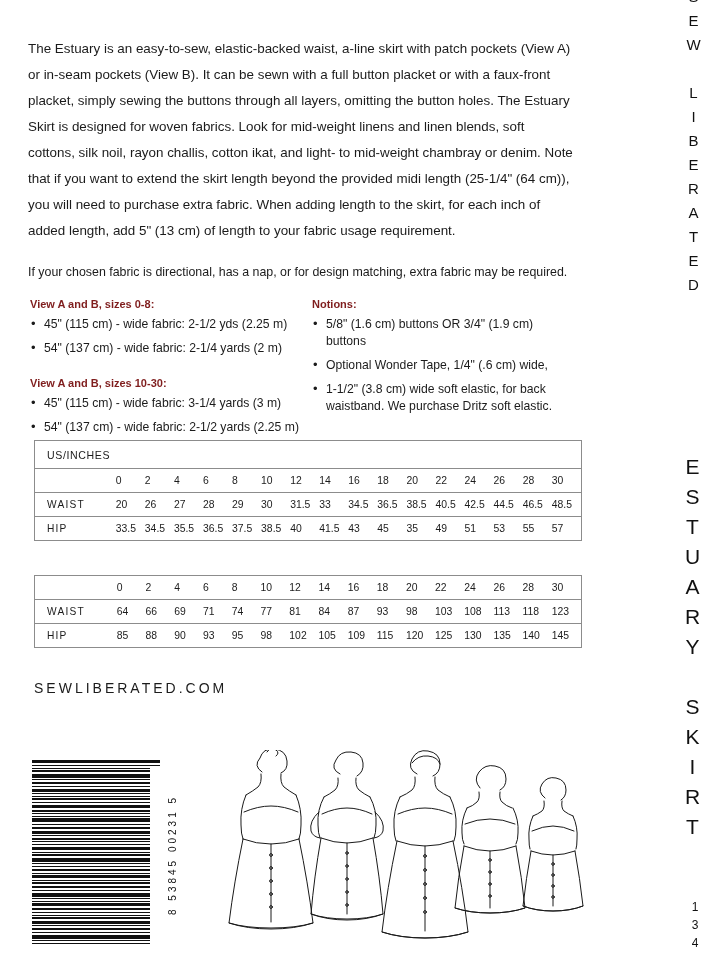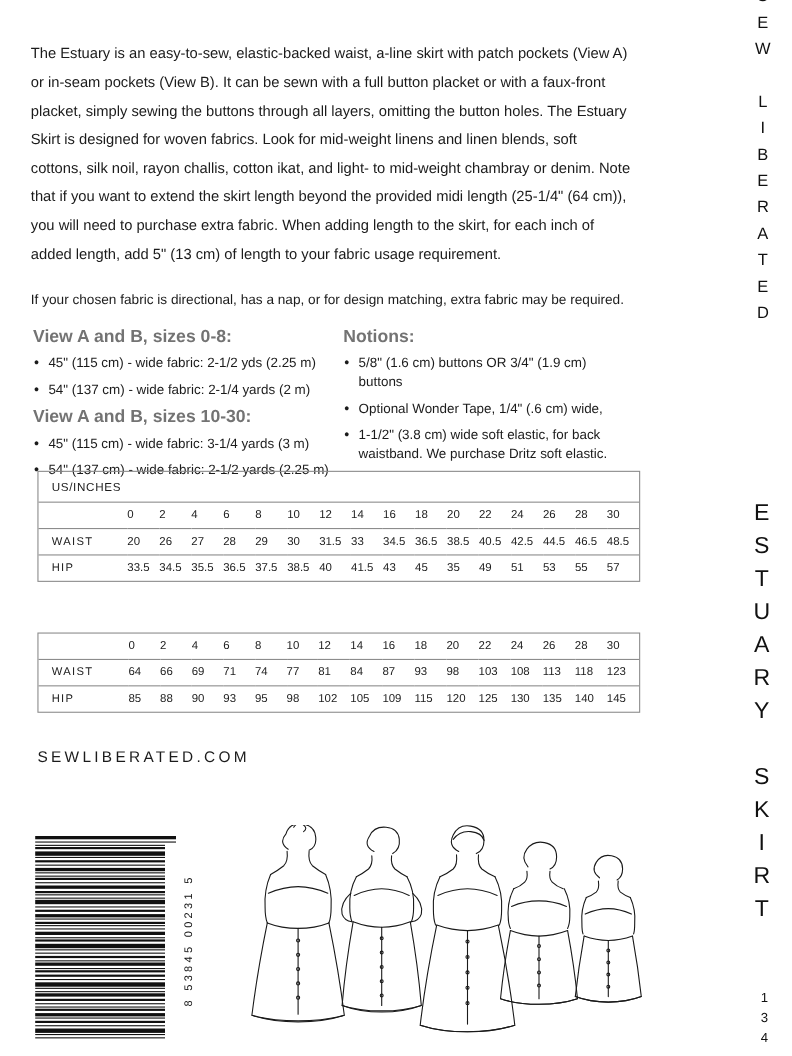--- a/index.html
+++ b/index.html
@@ -83,25 +83,25 @@
   
   .cols {
     display: flex;
     margin-top: 6px;
     font-size: 12.2px;
   }
   .col-left { width: 282px; }
   .col-right { width: 262px; }
   .col-head {
     font-weight: bold;
-    font-size: 16px;
+    font-size: 11px;
     margin: 0 0 6px 2px;
-    color: #737373;
-  }
-  .col-head.second { margin-top: 8px; }
+    color: #7f1d1d;
+  }
+  .col-head.second { margin-top: 20px; }
   ul.bullets {
     list-style: none;
     margin: 0;
     padding: 0;
   }
   ul.bullets li {
     position: relative;
     padding-left: 16px;
     margin-bottom: 7px;
     line-height: 17px;
@@ -120,21 +120,21 @@
     padding-left: 0;
   }
 
   
   .table-wrap {
     position: absolute;
     left: 34px;
     width: 546px;
     border: 1px solid #8c8c8c;
   }
-  .table-wrap.t1 { top: 428px; }
+  .table-wrap.t1 { top: 440px; }
   .table-wrap.t2 { top: 575px; }
   table.sizechart {
     width: 100%;
     border-collapse: collapse;
     font-size: 10.4px;
     color: #1b1b1b;
   }
   table.sizechart caption {
     text-align: left;
     padding: 8px 0 7px 12px;

